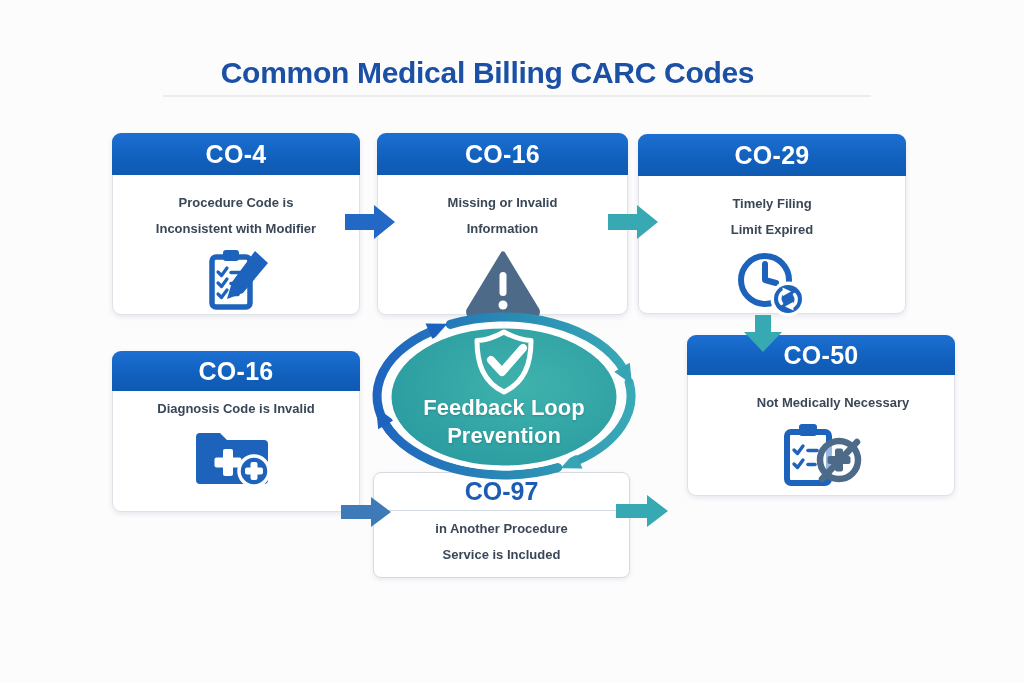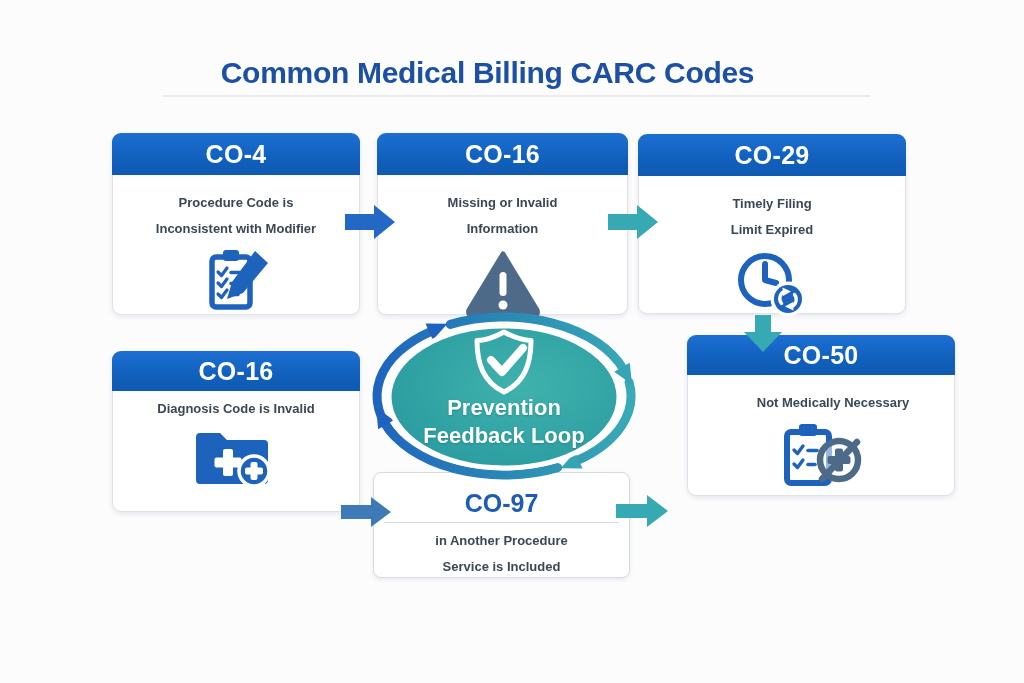--- a/index.html
+++ b/index.html
@@ -51,21 +51,21 @@
   .co50 .desc{margin-top:15px;padding-left:24px;}
   .icon{margin-top:6px;}
   .co11 .icon,.co50 .icon{margin-top:7px;}
   
   .co97{
     left:373px;top:472px;width:257px;height:106px;
     background:#ffffff;border:1px solid #d6dbe1;border-radius:8px;
     box-shadow:0 2px 4px rgba(150,160,175,0.18);
   }
   .co97-code{
-    margin-top:16px;text-align:center;font-size:25px;font-weight:bold;
+    margin-top:4px;text-align:center;font-size:25px;font-weight:bold;
     color:#1d5cb4;
   }
   .co97-divider{height:1px;background:#d3dae1;margin:4px 10px 0 10px;}
   .co97 .desc{margin-top:5px;}
   
   .flow-arrow{position:absolute;z-index:4;}
   .a1{left:345px;top:204px;}
   .a2{left:608px;top:204px;}
   .a3{left:743px;top:315px;}
   .a4{left:341px;top:497px;}
@@ -240,18 +240,18 @@
         </g>
 
       <ellipse cx="136" cy="89" rx="115" ry="71" fill="url(#tealGrad)" stroke="#ffffff" stroke-width="5"></ellipse>
 
       <g>
         <path d="M 136 24 C 146 29.5, 155 32.5, 163 32.5 C 163 56, 156.5 74, 136 84 C 115.5 74, 109 56, 109 32.5 C 117 32.5, 126 29.5, 136 24 Z" fill="none" stroke="#ffffff" stroke-width="5" stroke-linejoin="round"></path>
         <polyline points="123,52 134,64 155,40" fill="none" stroke="#ffffff" stroke-width="8" stroke-linecap="round" stroke-linejoin="round"></polyline>
       </g>
     </svg>
     <div class="loop-text">
+      <div>Feedback Loop</div>
       <div>Prevention</div>
-      <div>Feedback Loop</div>
     </div>
   </div>
 
 </div>
 
 </body></html>

